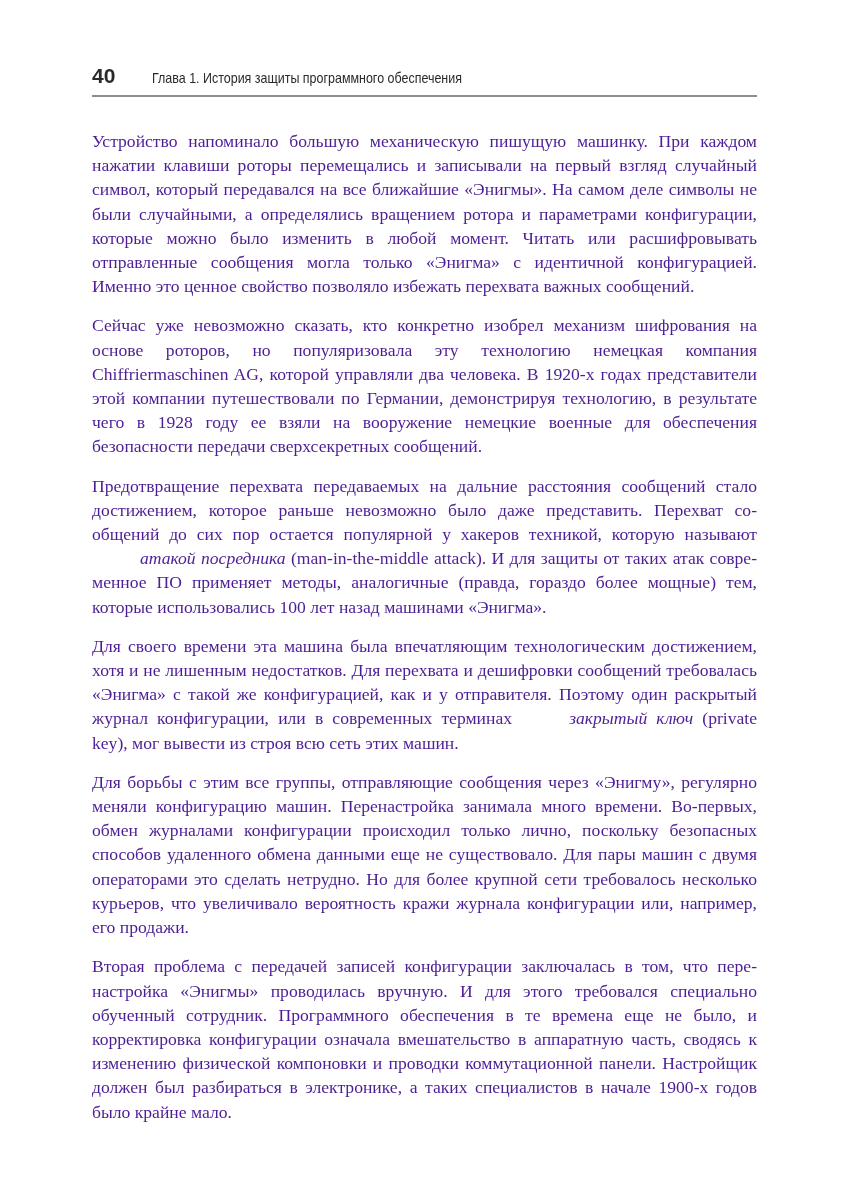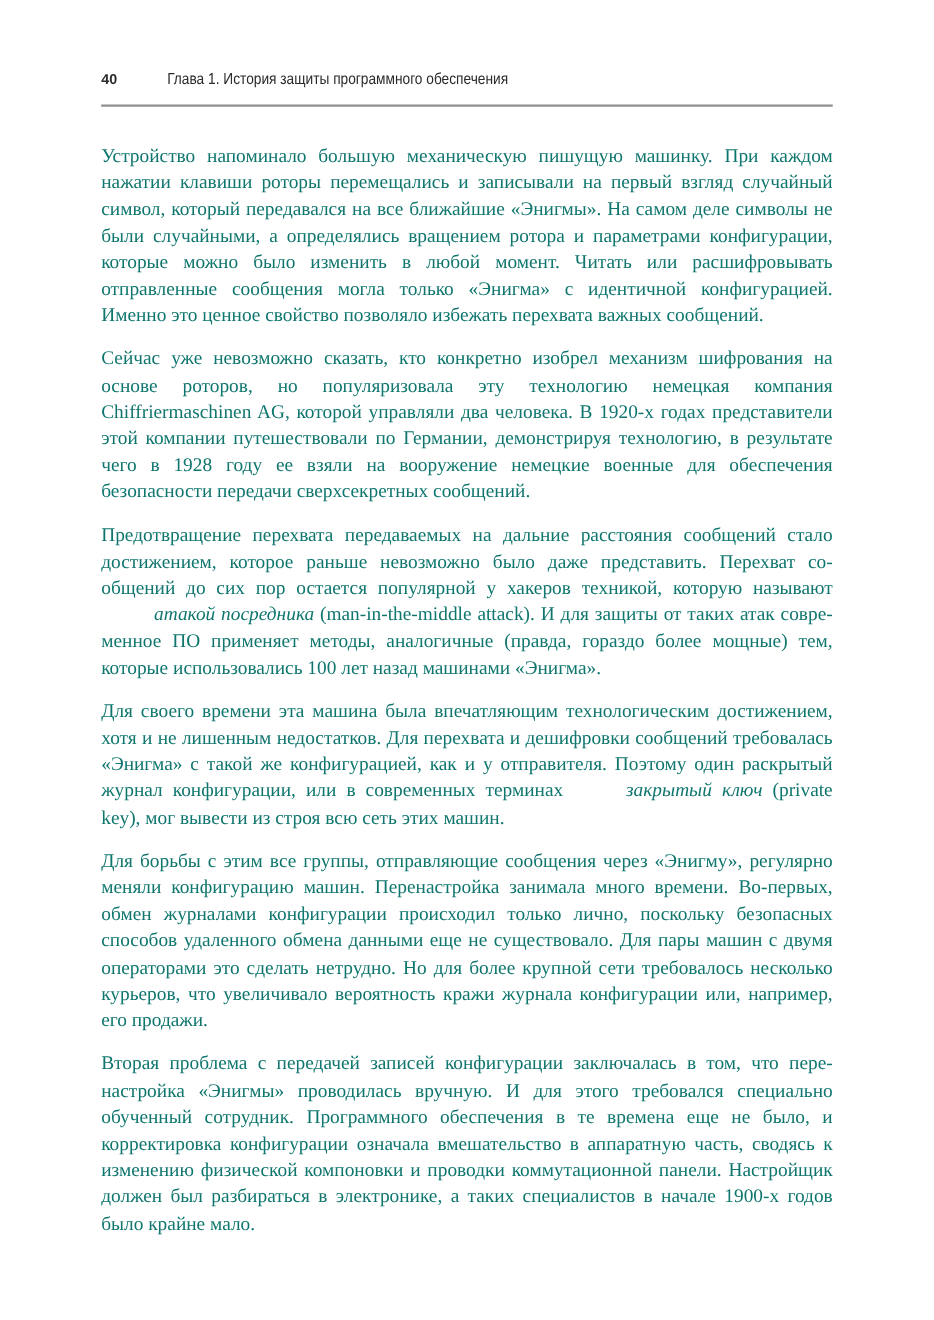--- a/index.html
+++ b/index.html
@@ -3,30 +3,30 @@
 <meta charset="utf-8">
 <style>
   html, body { margin: 0; padding: 0; background: #ffffff; }
   body { width: 849px; height: 1200px; position: relative; overflow: hidden; }
   .page { position: absolute; left: 0; top: 0; width: 849px; height: 1200px; }
   .running-head {
     position: absolute; left: 92px; top: 64px; width: 665px; height: 30px;
     display: flex; align-items: baseline;
     font-family: "Liberation Sans", sans-serif; color: #2a2a2a;
   }
-  .page-num { font-size: 13px; font-weight: bold; width: 60px; letter-spacing: 0; }
+  .page-num { font-size: 21px; font-weight: bold; width: 60px; letter-spacing: 0; }
   .chapter-title { font-size: 14.5px; transform: scaleX(0.86); transform-origin: left; white-space: nowrap; }
   .head-rule {
     position: absolute; left: 92px; top: 95px; width: 665px; height: 2px;
     background: #8e8e8e;
   }
   .body-text {
     position: absolute; left: 92px; top: 129px; width: 665px;
     font-family: "Liberation Serif", serif; font-size: 17.6px; line-height: 24.2px;
-    color: #0f766e; text-align: justify; hyphens: manual;
+    color: #4c1d95; text-align: justify; hyphens: manual;
   }
   .body-text p { margin: 0 0 15px 0; }
   .body-text em { font-style: italic; margin-left: 48px; }
 </style>
 </head>
 <body>
 
 <div class="page">
   <div class="running-head">
     <span class="page-num">40</span>

